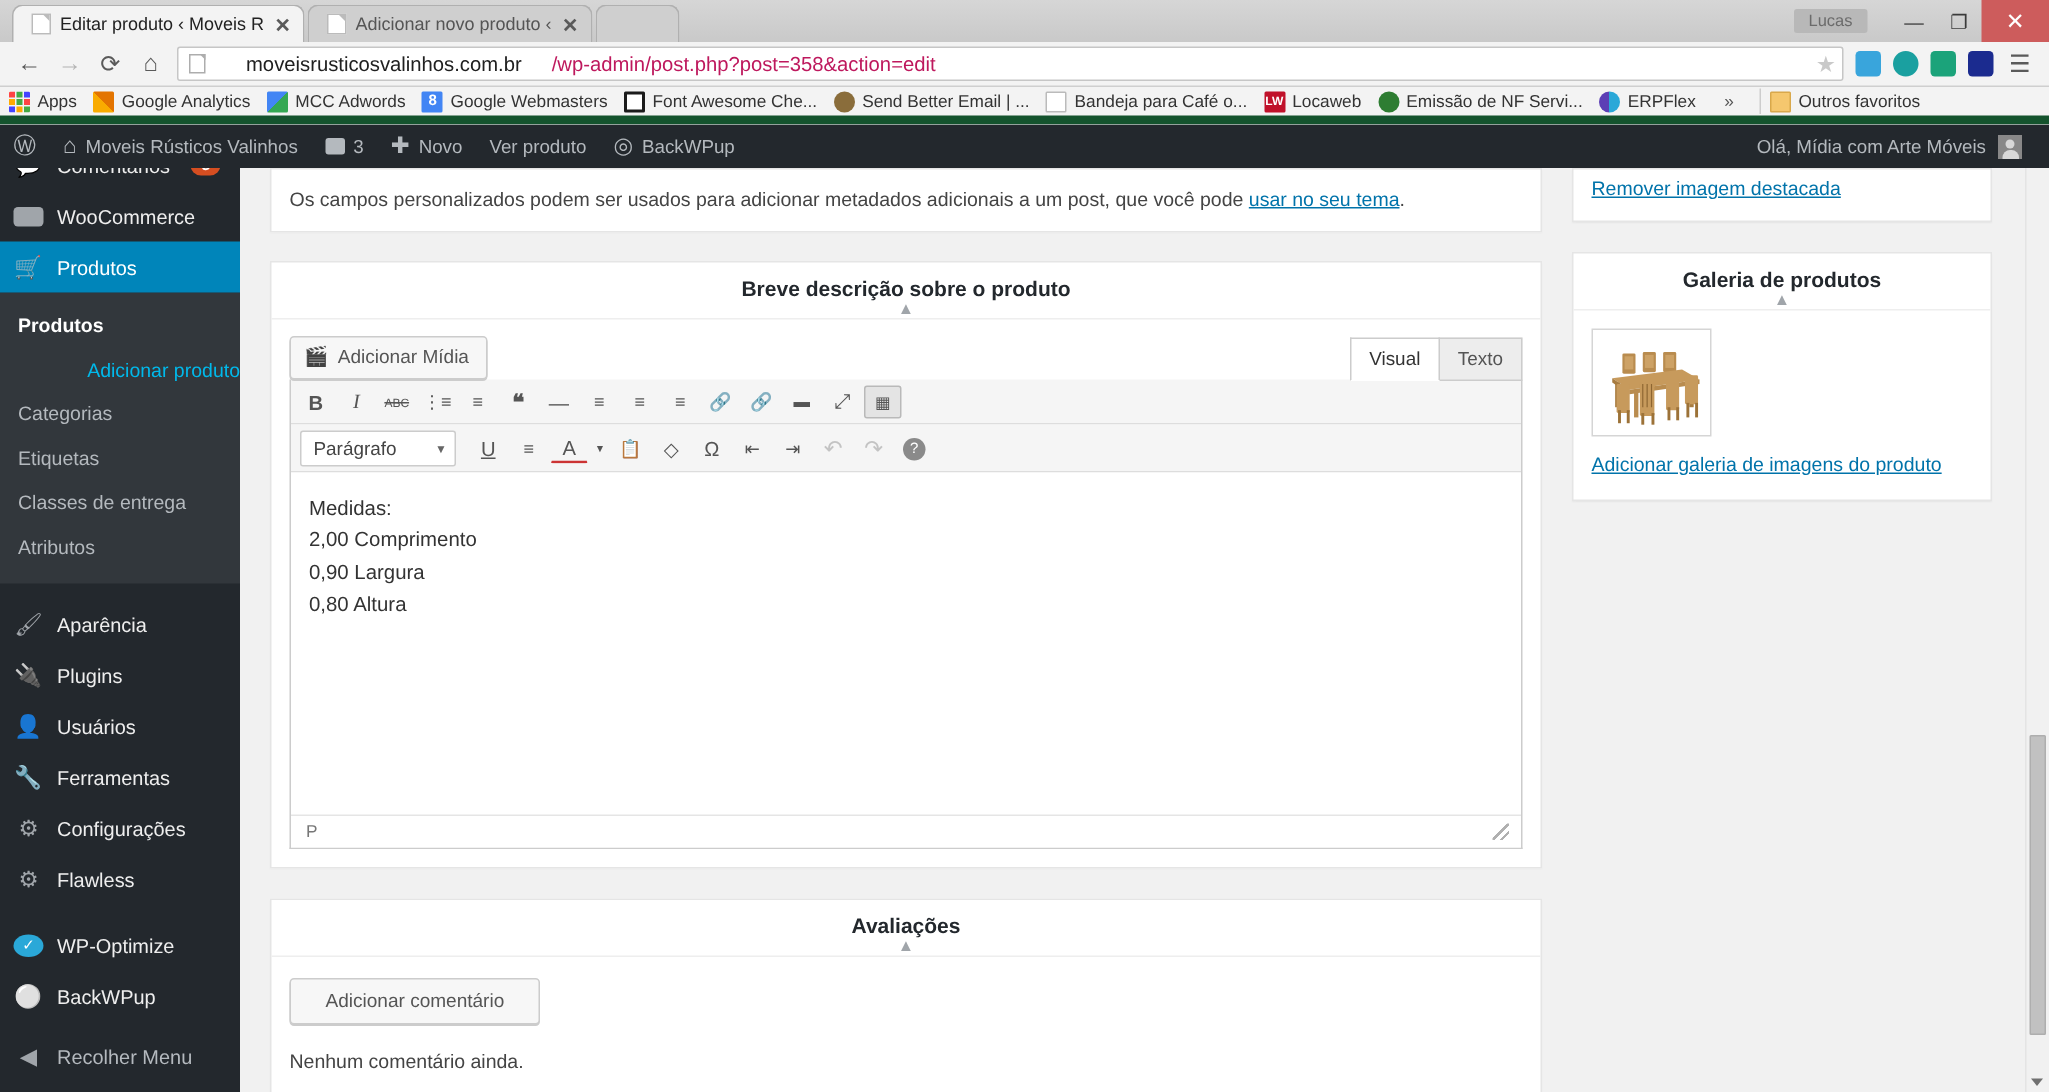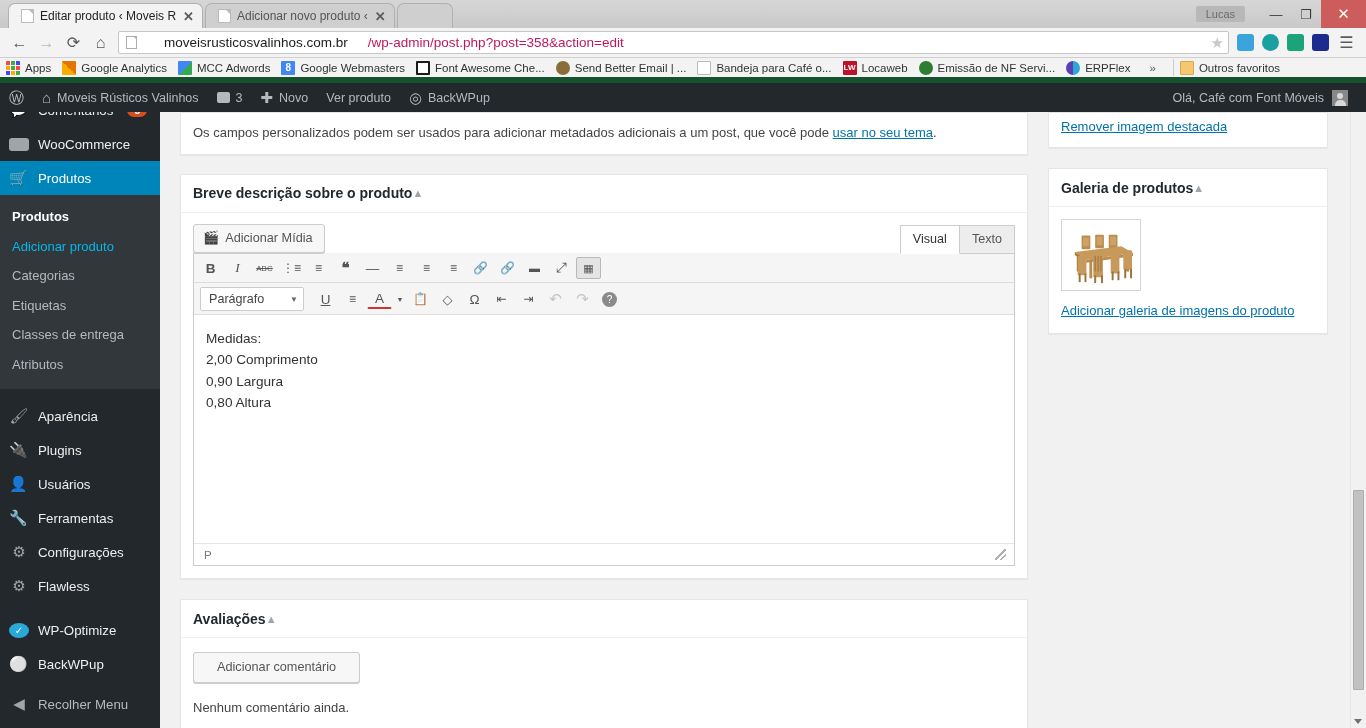--- a/index.html
+++ b/index.html
@@ -190,21 +190,21 @@
   }
   .badge-count {
     background: #d54e21; color: #fff; border-radius: 10px;
     font-size: 10.5px; padding: 1px 7px; margin-left: 5px; font-weight: 600;
   }
   .submenu { background: #32373c; padding: 7px 0 10px 0; }
   .sub-item {
     padding: 5px 0 5px 12px; font-size: 13px; color: #b4b9be; line-height: 1.5;
   }
   .sub-item.cur { color: #fff; font-weight: bold; }
-  .sub-item.link { color: #00b9eb; }
+  .sub-item.link { color: #00b9eb; text-align: right; }
   .menu-gap { height: 10px; }
   .collapse { color: #b4b9be; }
 
   
   .wp-content {
     flex: 1 1 auto;
     padding: 0 20px 0 20px;
     overflow: hidden;
     position: relative;
   }
@@ -216,24 +216,24 @@
     background: #fff;
     border: 1px solid #e5e5e5;
     box-shadow: 0 1px 1px rgba(0,0,0,.04);
     margin-bottom: 20px;
   }
   .pb-inner-note {
     padding: 10px 12px 11px 12px; font-size: 13px; color: #444; line-height: 1.5;
   }
   .pb-inner-note a { color: #0073aa; }
   .pb-head {
-    display: flex; align-items: center; justify-content: flex-start;
+    display: flex; align-items: center; justify-content: flex-end;
     padding: 0 12px; height: 38px;
     border-bottom: 1px solid #eee;
-    font-size: 14px; color: #23282d; font-weight: 600;
+    font-size: 14px; color: #23282d; font-weight: 600; flex-direction: column;
   }
   .pb-head .toggle-arrow { color: #a0a5aa; font-size: 11px; }
   .pb-inner { padding: 11px 12px 12px 12px; }
 
   
   .ed-topbar { display: flex; align-items: flex-end; position: relative; }
   .btn {
     background: #f7f7f7;
     border: 1px solid #ccc;
     border-radius: 3px;
@@ -452,21 +452,21 @@
         <span>Novo</span>
       </span>
       <span class="ab-item">
         <span>Ver produto</span>
       </span>
       <span class="ab-item">
         <span class="abglyph">◎</span>
         <span>BackWPup</span>
       </span>
       <span class="ab-right">
-        <span>Olá, Café com Font Móveis</span>
+        <span>Olá, Mídia com Arte Móveis</span>
         <span class="avatar-sq"></span>
         <span style="width:18px"></span>
       </span>
     </div>
 
     <div class="wp-body">
 
       <div class="adminmenu">
         <div class="menu-top-cut">
           <div class="mi">

